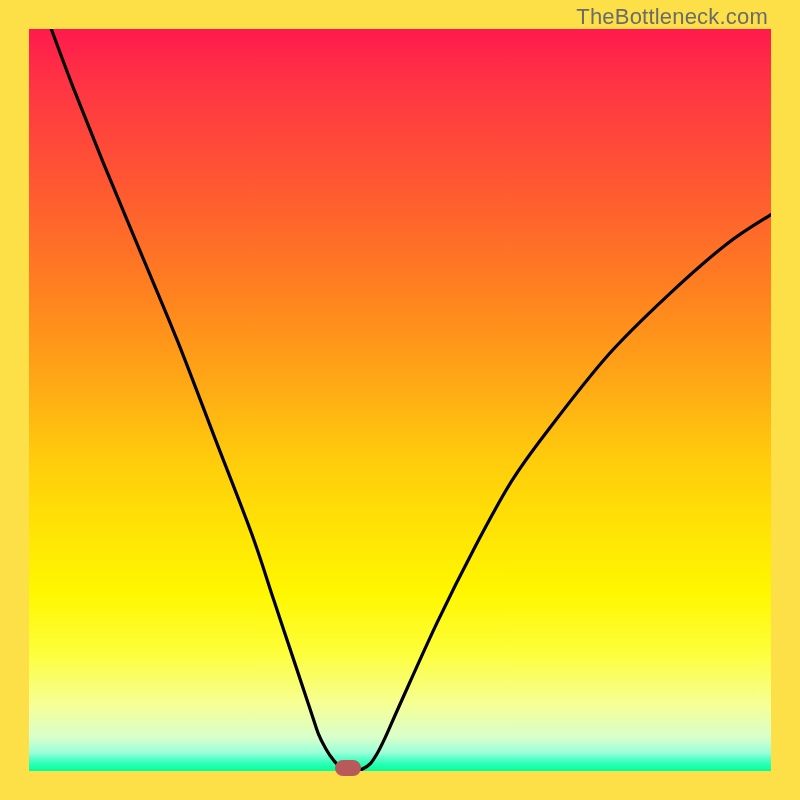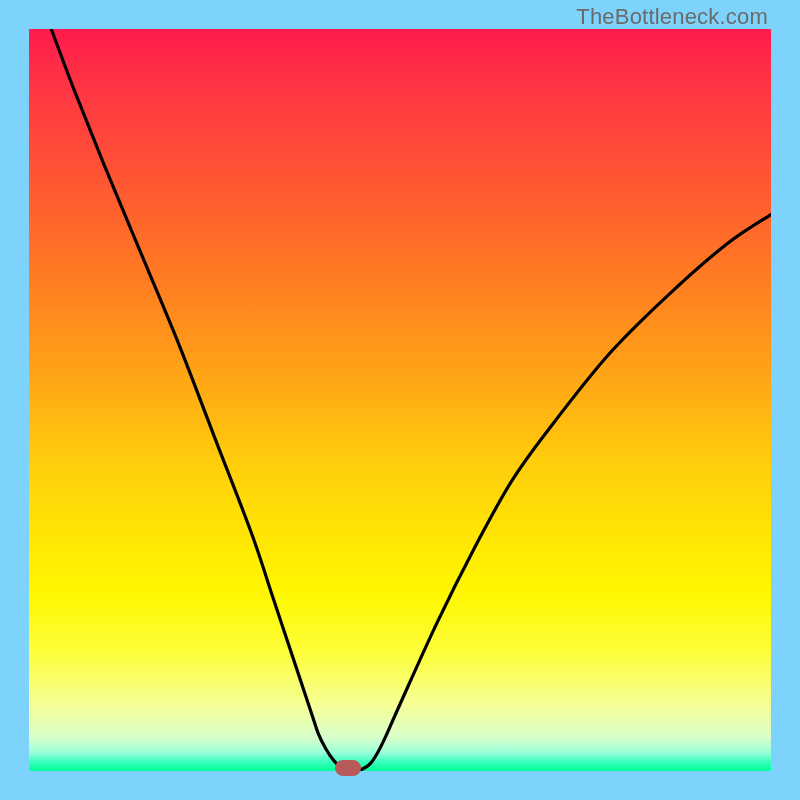--- a/index.html
+++ b/index.html
@@ -10,21 +10,21 @@
     background: #000;
     overflow: hidden;
     font-family: Arial, Helvetica, sans-serif;
   }
   .frame {
     position: absolute;
     left: 0;
     top: 0;
     width: 800px;
     height: 800px;
-    background: #7dd3fc;
+    background: #fde047;
   }
   .plot {
     position: absolute;
     left: 29px;
     top: 29px;
     width: 742px;
     height: 742px;
     background: linear-gradient(to bottom,
       #ff1a4d 0%,
       #ff3344 7%,

